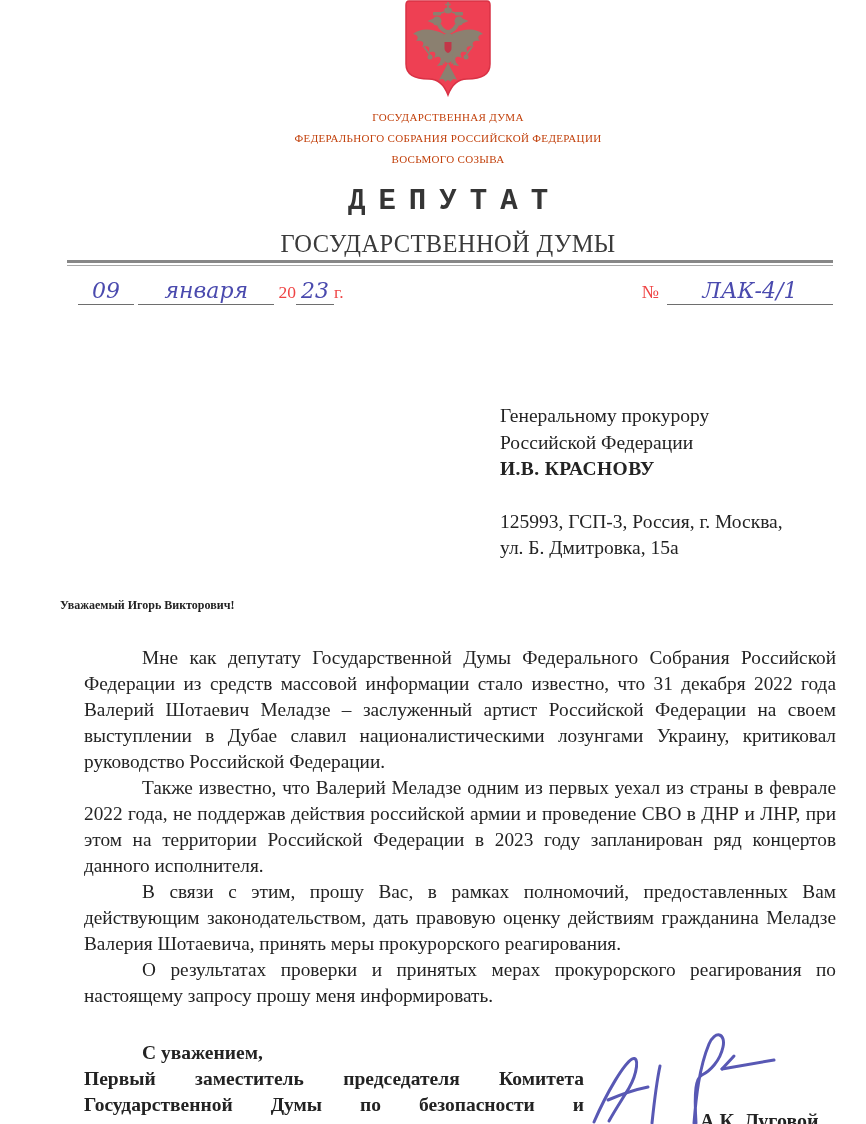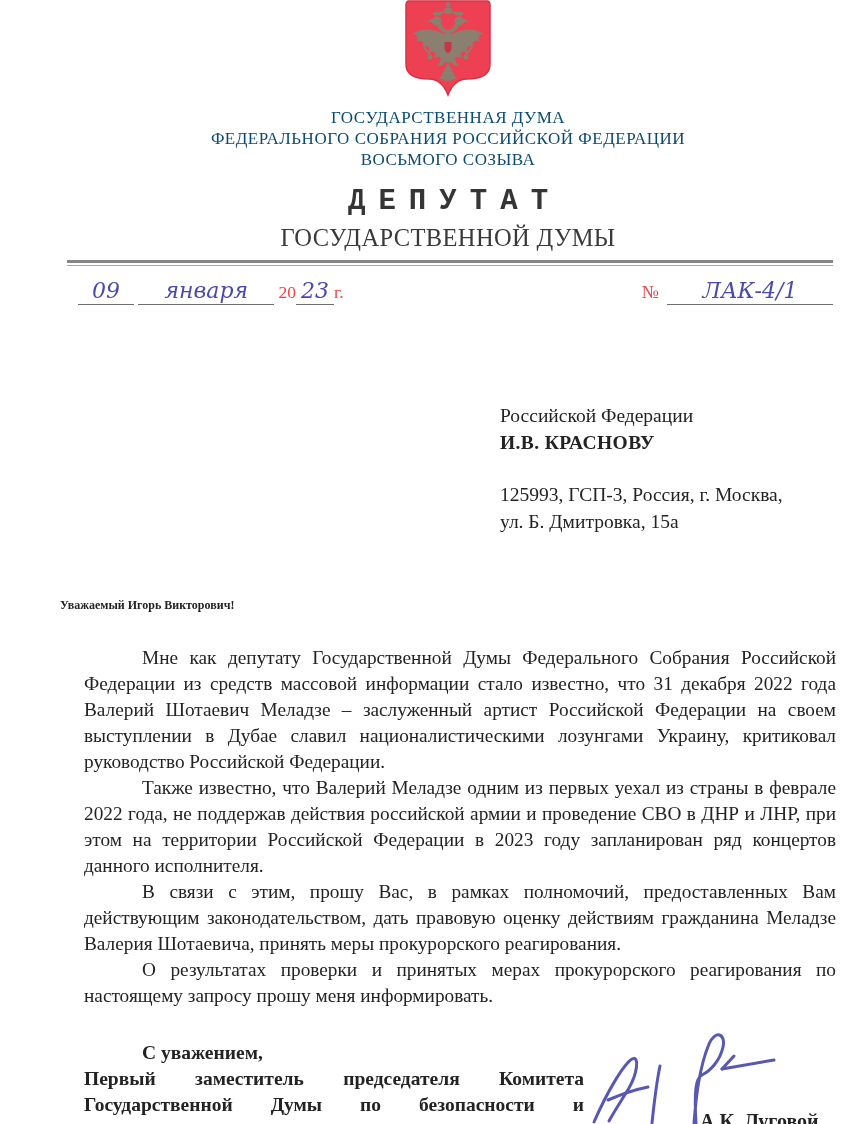--- a/index.html
+++ b/index.html
@@ -11,27 +11,27 @@
     overflow:hidden;
     font-family:"Liberation Serif","DejaVu Serif",serif;
     color:#232323;
   }
   
   .letterhead {
     position:absolute; top:0; left:60px; right:30px;
     text-align:center;
   }
   .emblem { display:block; margin:0 auto 10px auto; }
-  .lh-line  { font-size:17px; line-height:21px; letter-spacing:0.03em; color:#0c4a6e; }
+  .lh-line  { font-size:11px; line-height:21px; letter-spacing:0.03em; color:#c2410c; }
   .lh-deputy {
     margin-top:15px;
     font-size:29px; font-weight:bold; letter-spacing:0.45em;
     color:#353535; text-indent:0.45em;font-family:Liberation Mono, monospace; 
   }
-  .lh-duma { font-size:24.5px; letter-spacing:0.015em; color:#3a3a3a; margin-top:6px; }
+  .lh-duma { font-size:24.5px; letter-spacing:0.015em; color:#3a3a3a; margin-top:12px; }
   
   .rule {
     position:absolute; top:260px; left:67px; right:33px;
     height:2px;
     border-top:3px solid #878787;
     border-bottom:1px solid #a8a8a8;
   }
   
   .dateline {
     position:absolute; top:278px; left:78px; right:33px;
@@ -134,20 +134,21 @@
       <span class="uline w-month hw">января</span>
       <span class="printed">20</span><span class="uline w-year hw">23</span><span class="printed">г.</span>
     </div>
     <div class="date-right">
       <span class="printed num-label">№</span>
       <span class="uline w-num hw">ЛАК-4/1</span>
     </div>
   </div>
 
   <div class="recipient">
+    <div>Генеральному прокурору</div>
     <div>Российской Федерации</div>
     <div class="bold">И.В. КРАСНОВУ</div>
     <div class="addr">
       <div>125993,  ГСП-3, Россия, г. Москва,</div>
       <div>ул. Б. Дмитровка, 15а</div>
     </div>
   </div>
 
   <div class="salutation">Уважаемый Игорь Викторович!</div>
 

